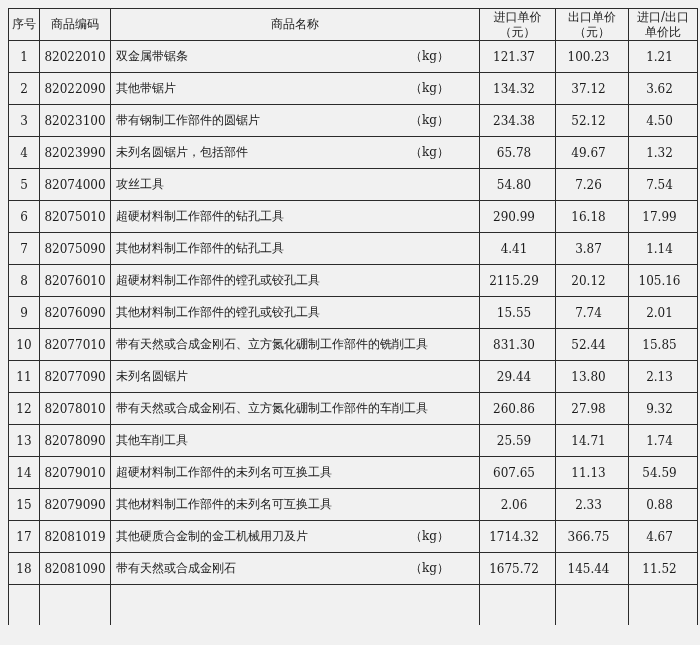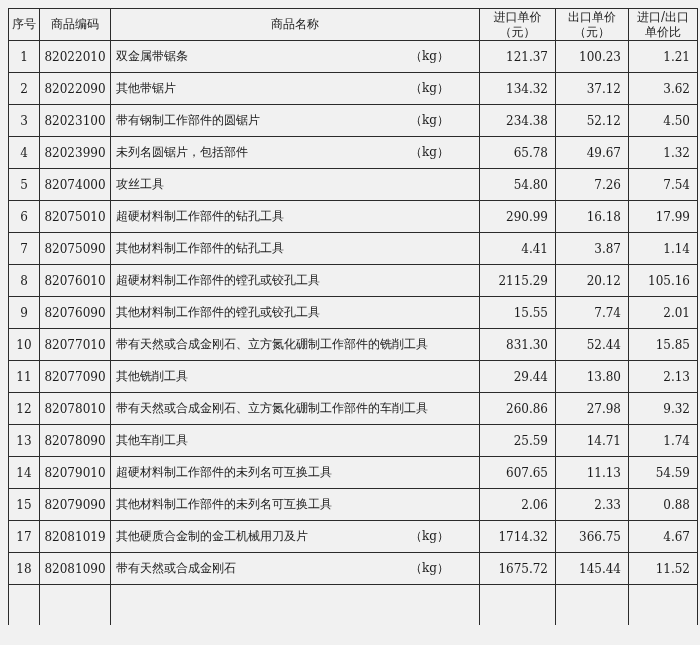--- a/index.html
+++ b/index.html
@@ -43,21 +43,21 @@
   .col-ratio  { width: 69px; }
   td.cell-index, td.cell-code { text-align: center; }
   td.cell-name { padding-left: 5px; }
   .name-wrap {
     display: flex;
     justify-content: space-between;
     align-items: center;
     width: 100%;
   }
   .unit { margin-right: 30px; margin-left: 8px; }
-  td.cell-num { text-align: right; padding-right: 7px; }
+  td.cell-num { text-align: center; padding-right: 7px; }
   tr.partial-row td { height: 40px; border-bottom: none; }
 </style>
 </head>
 <body>
 
 <table>
   <colgroup>
     <col class="col-index">
       <col class="col-code">
       <col class="col-name">
@@ -214,21 +214,21 @@
     </td>
     <td class="cell-num">831.30</td>
     <td class="cell-num">52.44</td>
     <td class="cell-num">15.85</td>
   </tr>
       <tr>
     <td class="cell-index">11</td>
     <td class="cell-code">82077090</td>
     <td class="cell-name">
       <div class="name-wrap">
-        <span>其他铣削工具</span>
+        <span>未列名圆锯片</span>
         <span class="unit"></span>
       </div>
     </td>
     <td class="cell-num">29.44</td>
     <td class="cell-num">13.80</td>
     <td class="cell-num">2.13</td>
   </tr>
       <tr>
     <td class="cell-index">12</td>
     <td class="cell-code">82078010</td>

